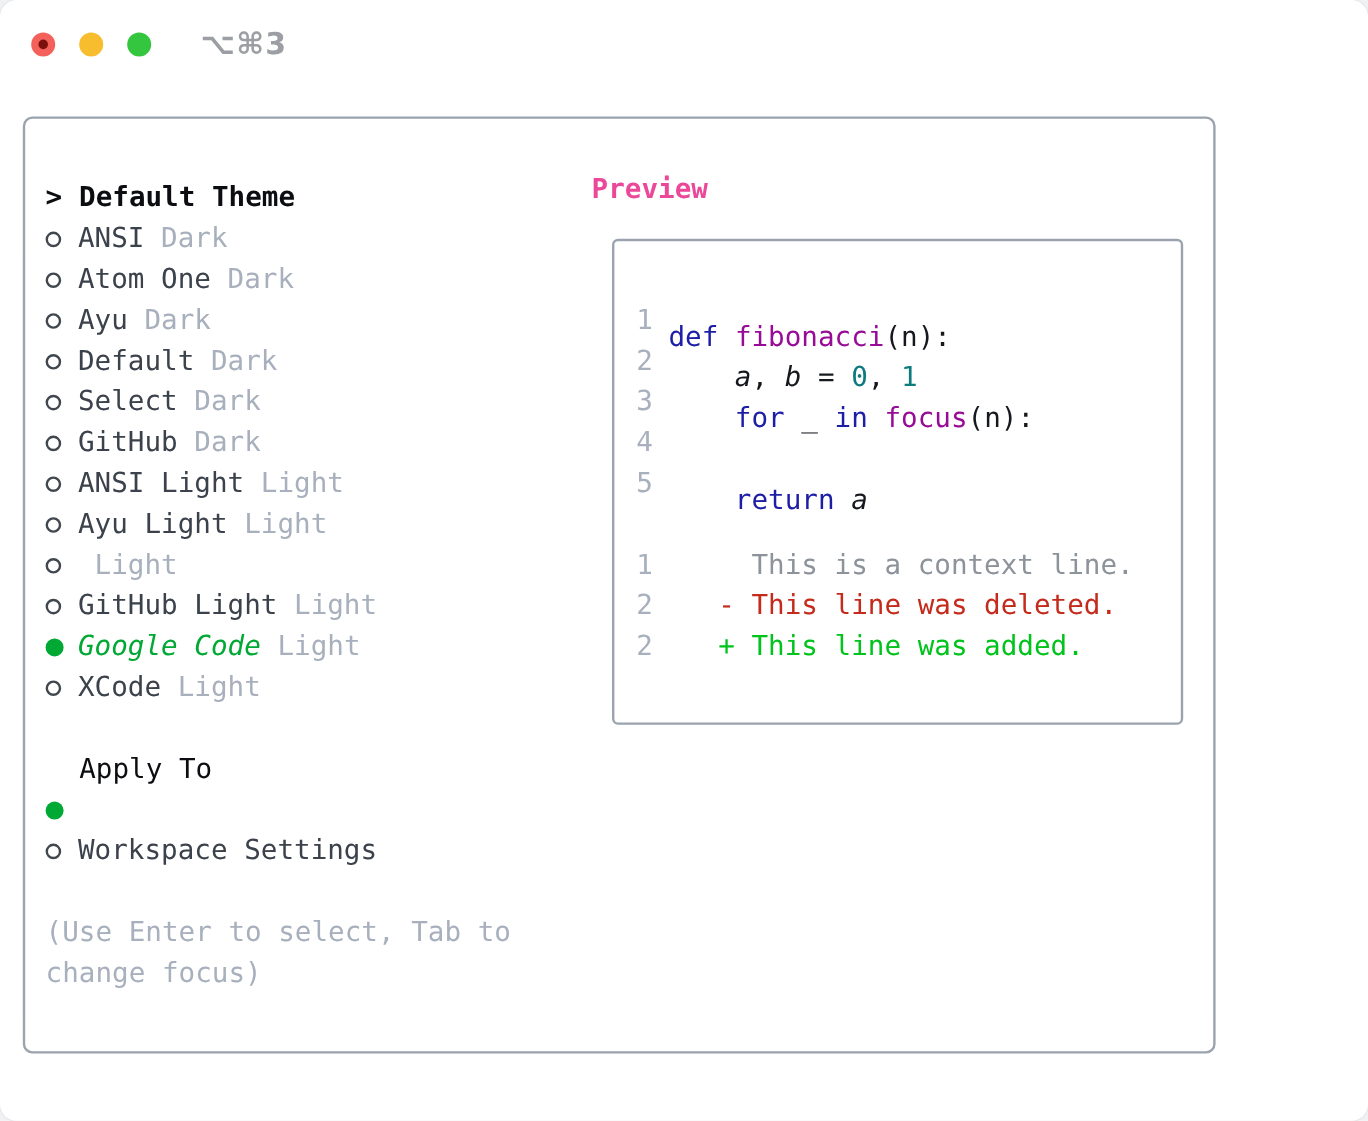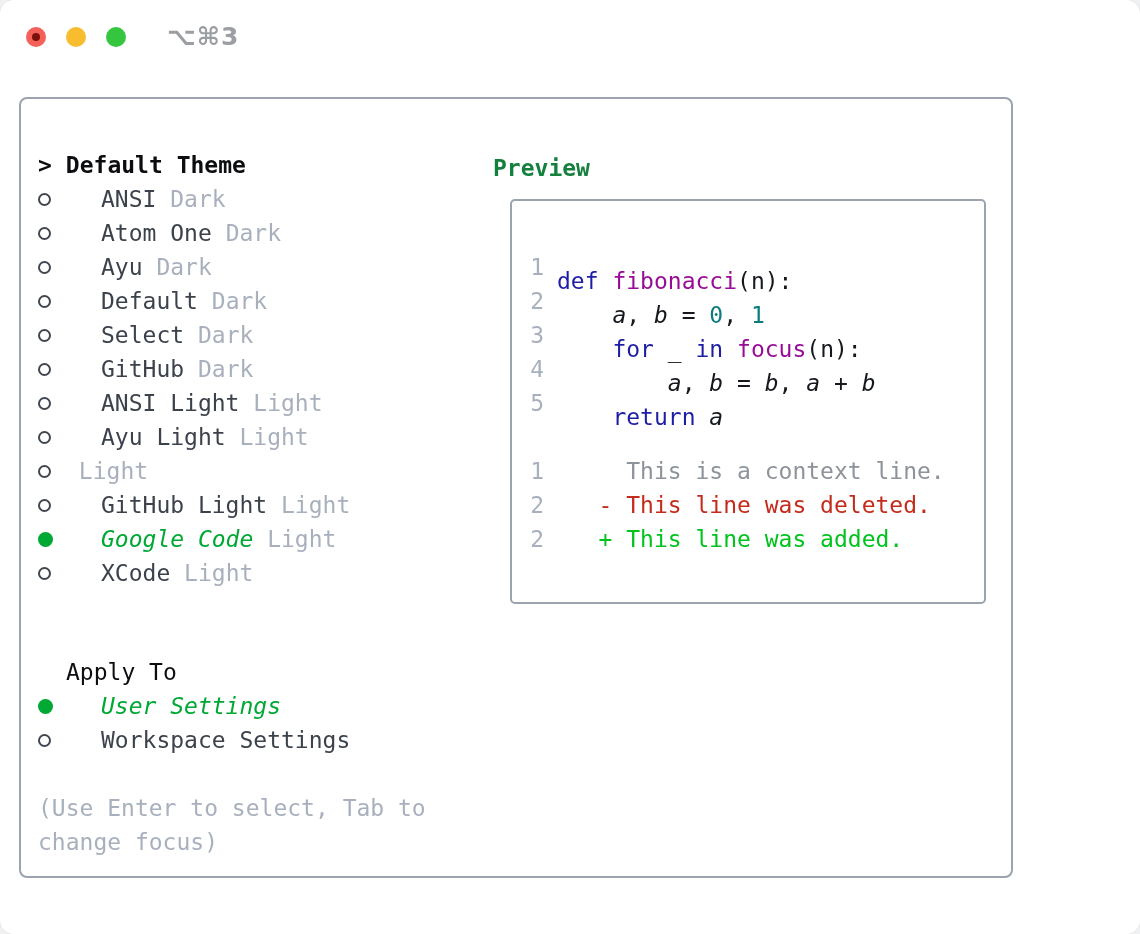--- a/index.html
+++ b/index.html
@@ -39,29 +39,29 @@
     box-sizing:border-box;border:2px solid var(--border-gray);border-radius:8px;
     background:#fff;font-size:23px;color:var(--item-ink);
   }
   .row{height:34px;line-height:34px;display:flex;align-items:center;white-space:pre;}
   
   .list{position:absolute;left:17px;top:49px;width:450px;}
   .caret{font-weight:bold;color:#0b0d10;margin-right:14px;}
   .hdr{font-weight:bold;color:#0b0d10;}
   .radio{box-sizing:border-box;width:13px;height:13px;border:2px solid var(--ring-gray);border-radius:50%;margin-right:14px;flex:none;}
   .radio.sel{width:15px;height:15px;border:0;background:var(--accent-green);margin-right:12px;}
-  .nm{color:var(--item-ink);margin-left:36px;}
+  .nm{color:var(--item-ink);}
   .nm.sel{color:var(--accent-green);font-style:italic;}
   .tag{color:var(--muted-gray);}
-  .apply-hdr{padding-left:28px;color:#0b0d10;margin-top:31px;}
+  .apply-hdr{padding-left:28px;color:#0b0d10;}
   .help{color:var(--muted-gray);}
   
   .preview-title{
-    position:absolute;left:472px;top:52px;height:34px;line-height:34px;
-    font-weight:bold;color:#15803d;
+    position:absolute;left:472px;top:42px;height:34px;line-height:34px;
+    font-weight:bold;color:#ec4899;
   }
   .preview-box{
     position:absolute;left:489px;top:100px;width:476px;height:405px;
     box-sizing:border-box;border:2px solid var(--border-gray);border-radius:5px;
     padding:49px 0 0 18px;overflow:hidden;background:#fff;
   }
   .lnum{width:14px;margin-right:13px;color:var(--muted-gray);flex:none;text-align:right;}
   .code{white-space:pre;color:var(--code-black);margin-top:28px;}
   .kwd{color:var(--keyword-blue);}
   .fn{color:var(--function-purple);}
@@ -104,40 +104,40 @@
           <div class="row"><span class="radio"></span><span class="tag"> Light</span></div>
           <div class="row"><span class="radio"></span><span class="nm">GitHub Light</span><span class="tag"> Light</span></div>
           <div class="row"><span class="radio sel"></span><span class="nm sel">Google Code</span><span class="tag"> Light</span></div>
           <div class="row"><span class="radio"></span><span class="nm">XCode</span><span class="tag"> Light</span></div>
         </div>
       <div class="row"></div>
       <div class="row apply-hdr">
         <span>Apply To</span>
       </div>
       <div id="apply-options">
-          <div class="row"><span class="radio sel"></span><span class="nm sel">User Settings</span></div>
+          <div class="row"><span class="radio sel"></span></div>
           <div class="row"><span class="radio"></span><span class="nm">Workspace Settings</span></div>
         </div>
       <div class="row"></div>
       <div class="row help">
         <span>(Use Enter to select, Tab to</span>
       </div>
       <div class="row help">
         <span>change focus)</span>
       </div>
     </div>
 
     <div class="preview-title">Preview</div>
 
     <div class="preview-box">
       <div id="preview-lines">
           <div class="row"><span class="lnum">1</span><span class="code"><span class="kwd">def</span><span class="pln"> </span><span class="fn">fibonacci</span><span class="pln">(n):</span></span></div>
           <div class="row"><span class="lnum">2</span><span class="code"><span class="pln">    </span><span class="var">a</span><span class="pln">, </span><span class="var">b</span><span class="pln"> = </span><span class="lit">0</span><span class="pln">, </span><span class="lit">1</span></span></div>
           <div class="row"><span class="lnum">3</span><span class="code"><span class="pln">    </span><span class="kwd">for</span><span class="pln"> _ </span><span class="kwd">in</span><span class="pln"> </span><span class="fn">focus</span><span class="pln">(n):</span></span></div>
-          <div class="row"><span class="lnum">4</span><span class="code"><span class="pln">        </span><span class="var">a</span><span class="pln">, </span><span class="var">b</span><span class="pln"> = </span><span class="var">b</span><span class="pln">, </span><span class="var">a</span><span class="pln"> + </span><span class="var">b</span></span></div>
+          <div class="row"><span class="lnum">4</span></div>
           <div class="row"><span class="lnum">5</span><span class="code"><span class="pln">    </span><span class="kwd">return</span><span class="pln"> </span><span class="var">a</span></span></div>
           <div class="row"></div>
           <div class="row"><span class="lnum">1</span><span class="context">     This is a context line.</span></div>
           <div class="row"><span class="lnum">2</span><span class="deleted">   - This line was deleted.</span></div>
           <div class="row"><span class="lnum">2</span><span class="added">   + This line was added.</span></div>
         </div>
     </div>
 
   </div>
 </div>

